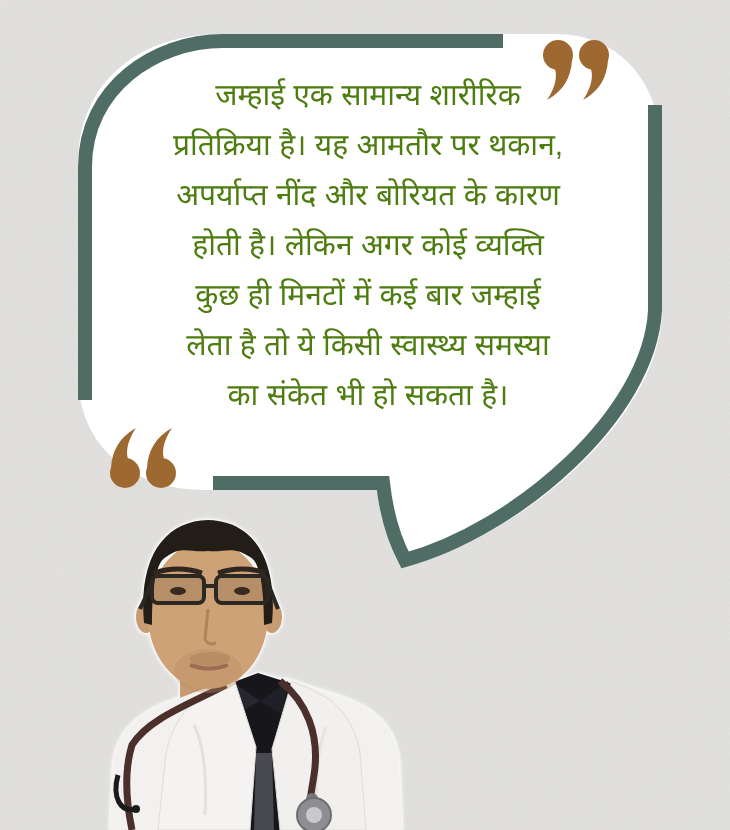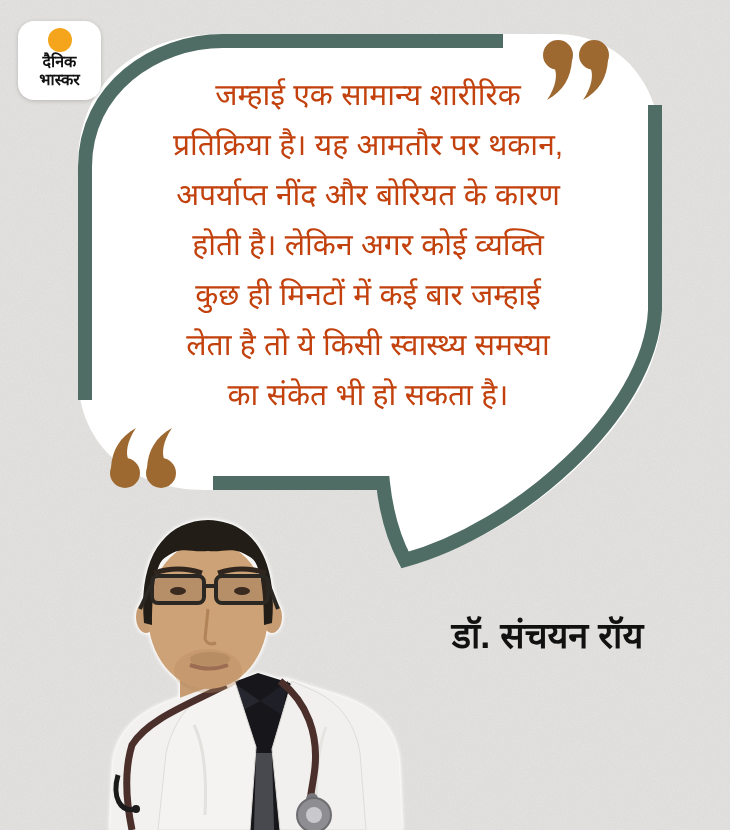--- a/index.html
+++ b/index.html
@@ -19,21 +19,21 @@
   .logo-dot{width:24px;height:24px;border-radius:50%;background:#f4a51c;margin-top:7px;}
   .logo-text{
     margin-top:1px; text-align:center; color:#121212; font-weight:700;
     font-size:16px; line-height:18px; letter-spacing:0;
   }
   
   .bubble{position:absolute; left:55px; top:15px; z-index:2;}
   .quote-text{
     position:absolute; left:95px; top:70px; width:546px; height:375px; z-index:3;
     text-align:center; white-space:pre-line;
-    font-size:30px; line-height:50px; color:#c2410c; font-weight:500;
+    font-size:30px; line-height:50px; color:#4d7c0f; font-weight:500;
   }
   
   .portrait{
     position:absolute; left:108px; top:513px; z-index:4;
     filter:drop-shadow(0 0 2px rgba(255,255,255,.95)) drop-shadow(0 0 1px #ffffff);
   }
   
   .attribution{
     position:absolute; left:375px; top:612px; width:345px; z-index:5; text-align:center;
     color:#161616;
@@ -91,27 +91,20 @@
   </svg>
 
   <div class="quote-text">जम्हाई एक सामान्य शारीरिक
 प्रतिक्रिया है। यह आमतौर पर थकान,
 अपर्याप्त नींद और बोरियत के कारण
 होती है। लेकिन अगर कोई व्यक्ति
 कुछ ही मिनटों में कई बार जम्हाई
 लेता है तो ये किसी स्वास्थ्य समस्या
 का संकेत भी हो सकता है।</div>
 
-  <div class="logo">
-    <div class="logo-dot"></div>
-    <div class="logo-text">
-      <div>दैनिक</div>
-      <div>भास्कर</div>
-    </div>
-  </div>
 
   <svg class="portrait" width="300" height="317" viewBox="0 0 300 317">
 
     <rect x="72" y="140" width="56" height="52" fill="#c79c73"></rect>
     <rect x="72" y="140" width="56" height="22" fill="#a97f58" opacity="0.45"></rect>
 
     <path d="M 2,317 L 5,252 C 9,214 36,196 74,184 L 122,166 L 178,166 L 228,182
              C 266,194 287,212 291,248 L 294,317 Z" fill="#f2f1ef"></path>
 
     <path d="M 98,317 L 100,240 C 102,205 108,184 118,172 L 150,160 L 182,170
@@ -157,16 +150,15 @@
     <ellipse cx="70" cy="78" rx="8" ry="4" fill="#3a2a20"></ellipse>
     <ellipse cx="134" cy="78" rx="8" ry="4" fill="#3a2a20"></ellipse>
 
     <path d="M 100,96 L 97,126 Q 100,133 108,130" fill="none" stroke="#b08457" stroke-width="3"></path>
 
     <ellipse cx="102" cy="146" rx="20" ry="7" fill="#a87f58" opacity="0.5"></ellipse>
     <path d="M 82,152 Q 102,159 120,152" fill="none" stroke="#9c6d52" stroke-width="4"></path>
   </svg>
 
   <div class="attribution">
-    <div class="name">डॉ. संचयन रॉय</div>
   </div>
 
 </div>
 
 </body></html>

